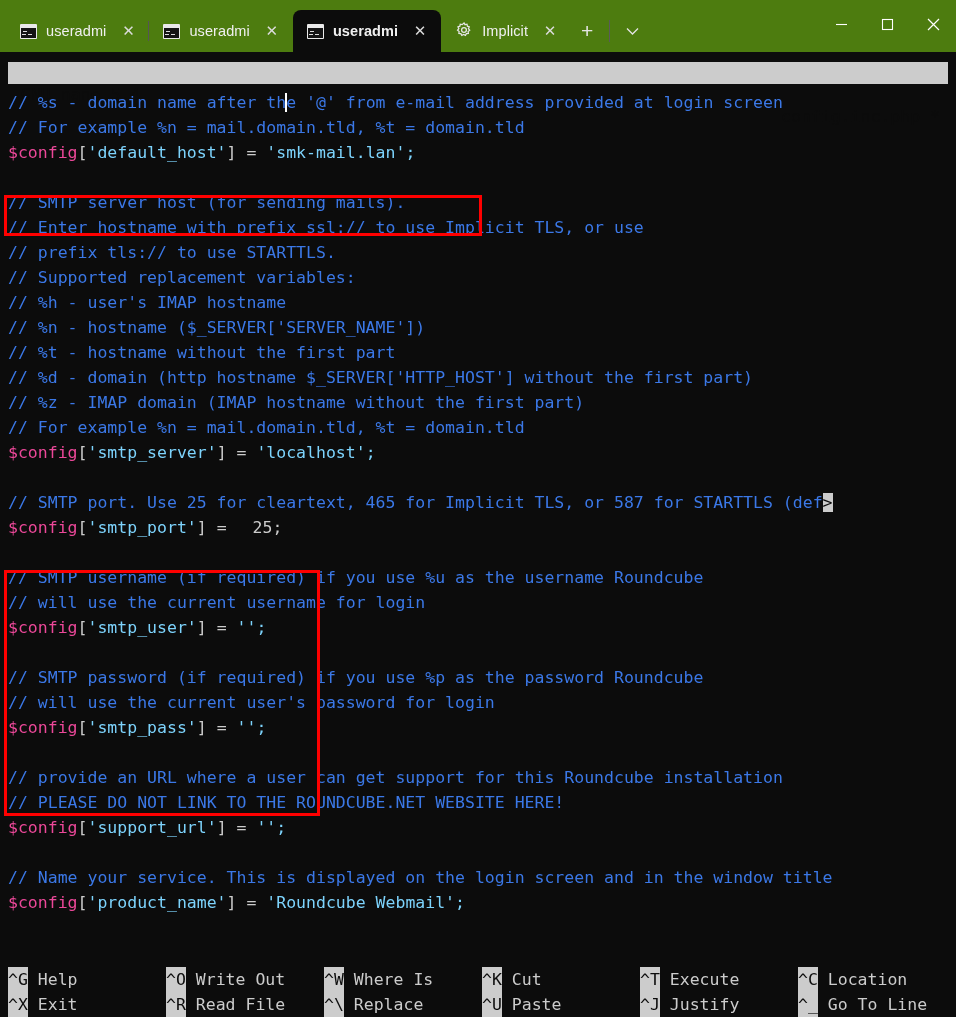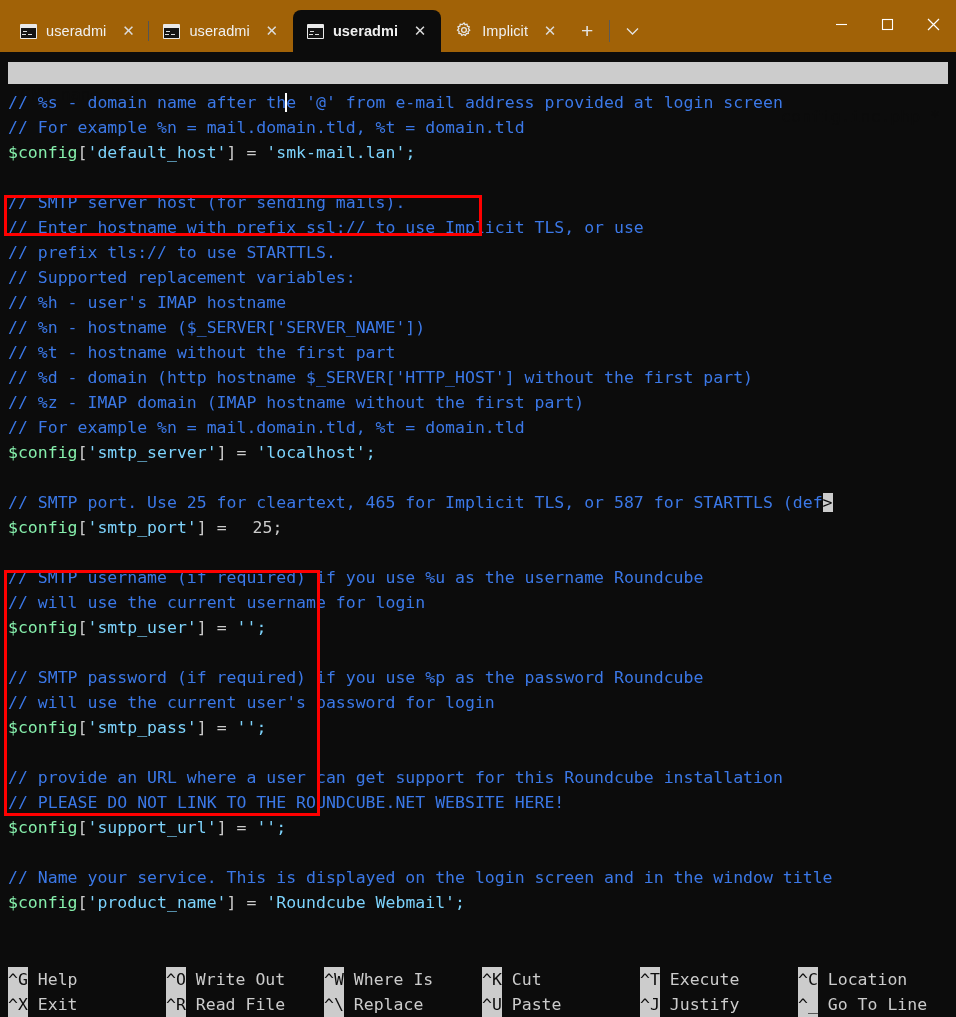--- a/index.html
+++ b/index.html
@@ -6,21 +6,21 @@
   html, body {
     width: 956px; height: 1017px;
     background: #0c0c0c;
     font-family: "DejaVu Sans Mono", monospace;
     overflow: hidden;
   }
 
   
   .titlebar {
     height: 52px;
-    background: #a16207;
+    background: #4d7c0f;
     display: flex;
     align-items: flex-end;
     position: relative;
     user-select: none;
   }
   .tabstrip {
     display: flex;
     align-items: flex-end;
     height: 52px;
     flex: 0 0 auto;
@@ -139,21 +139,21 @@
   .code {
     position: relative;
     padding: 6px 0 0 8px;
     font-size: 16.5px;
     line-height: 25px;
     white-space: pre;
     letter-spacing: 0px;
   }
   .ln { height: 25px; white-space: pre; }
   .cm  { color: #3b78e7; }           
-  .var { color: #86efac; }           
+  .var { color: #ec4899; }           
   .brk { color: #cccccc; }           
   .str { color: #7dd3fc; }           
   .num { color: #cccccc; margin-left: 16px; }
 
   .cursor {
     display: inline-block;
     width: 2px; height: 19px;
     background: #ffffff;
     vertical-align: -4px;
     margin: 0 -1px;

